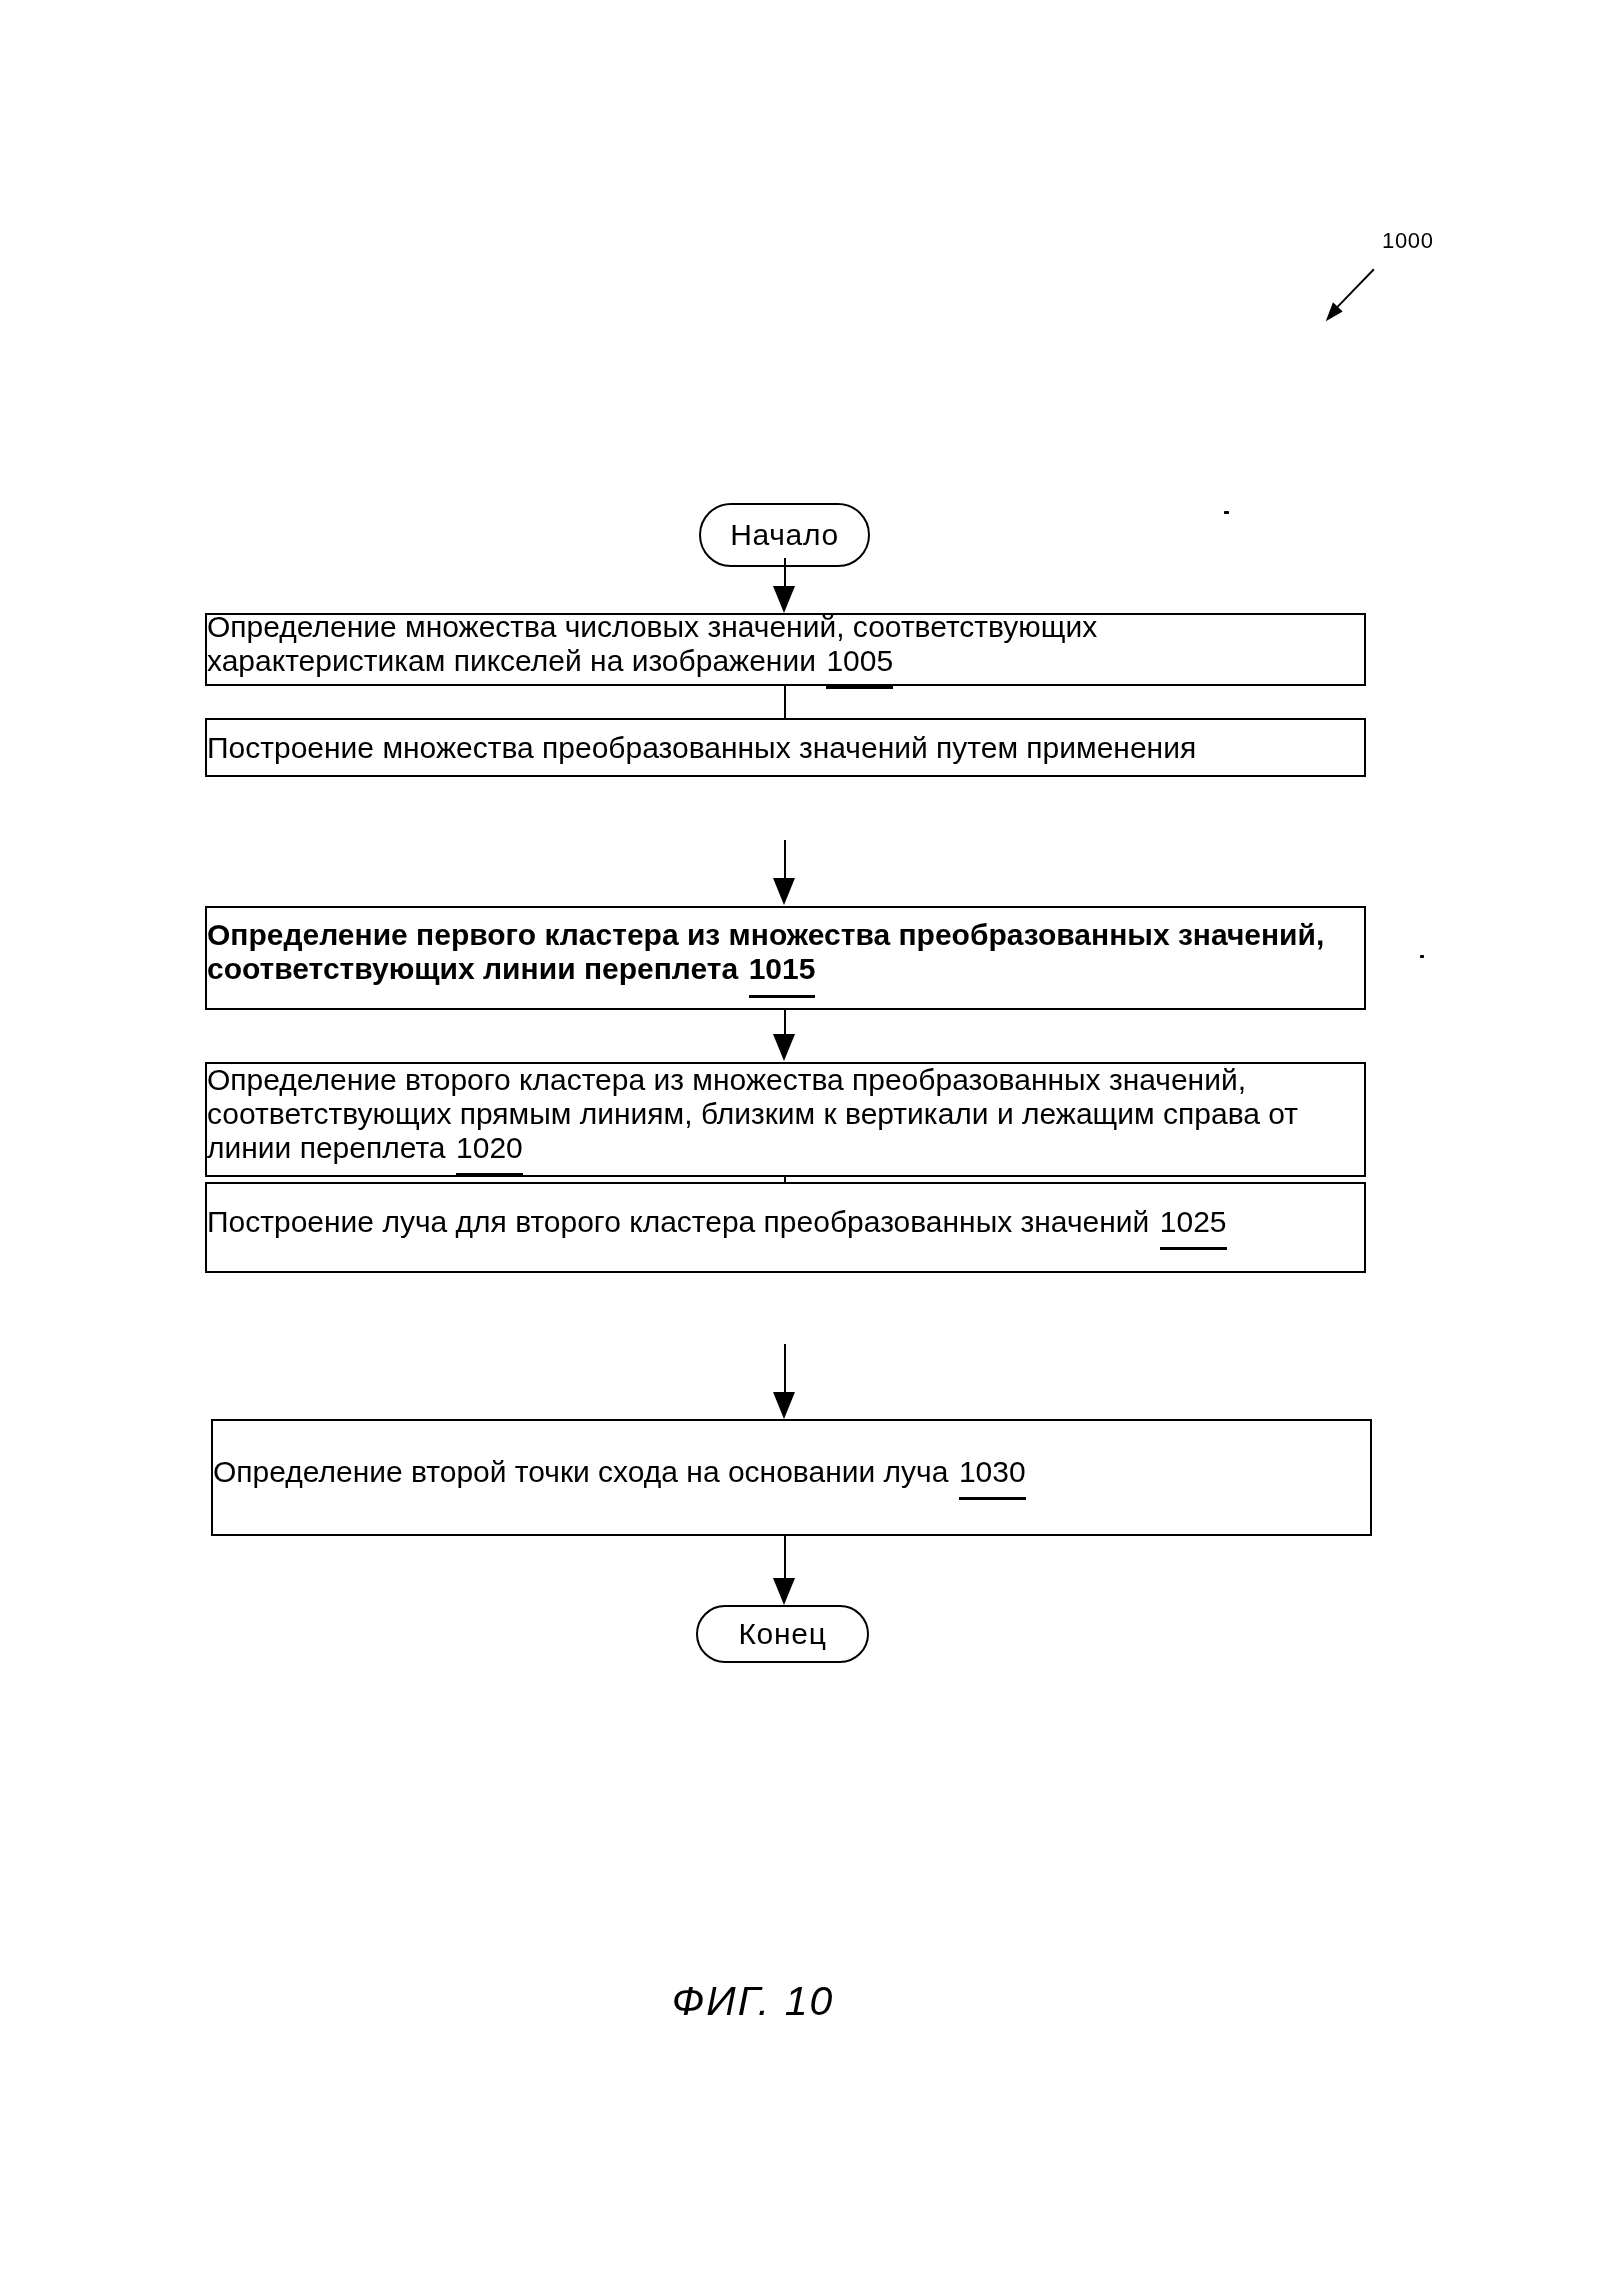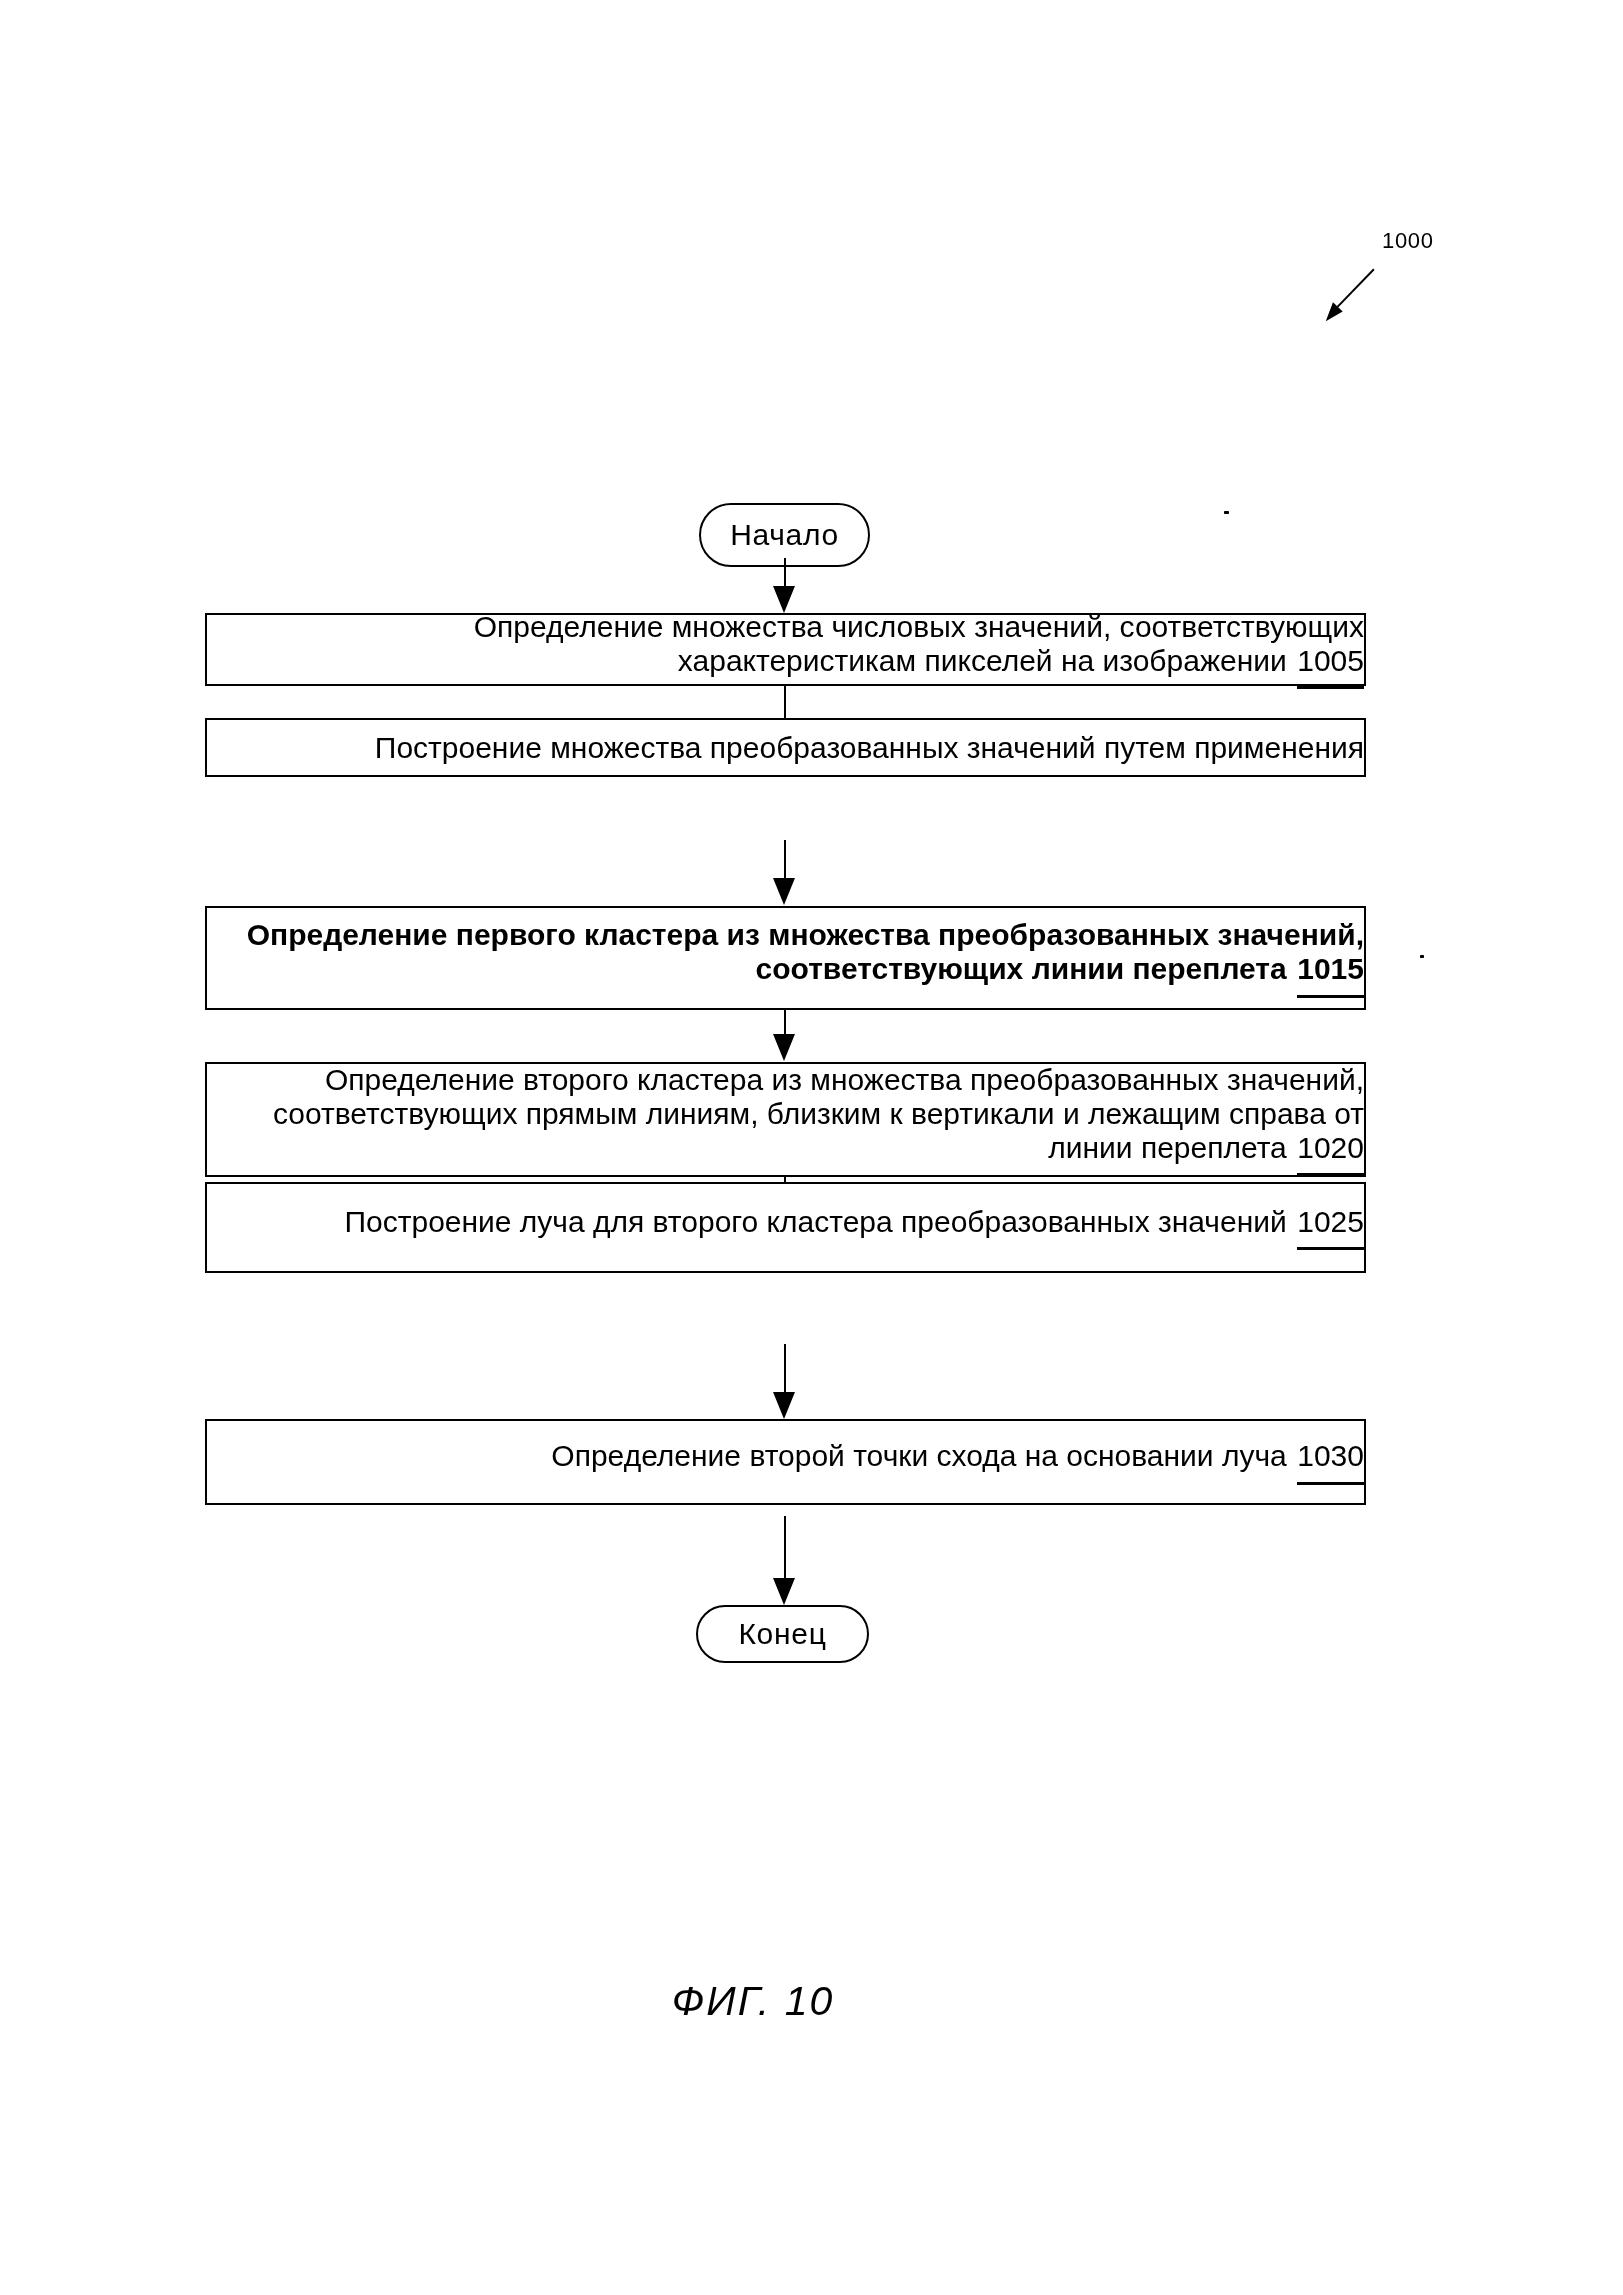--- a/index.html
+++ b/index.html
@@ -56,21 +56,21 @@
   .step {
     position: absolute;
     left: 205px;
     width: 1161px;
     box-sizing: border-box;
     border: 2.6px solid #000;
     background: #fff;
     display: flex;
     flex-direction: column;
     justify-content: center;
-    align-items: flex-end;
+    align-items: flex-start;
     text-align: center;
     font-size: 30px;
     line-height: 34px;
   }
   .ln { white-space: nowrap; }
   .ref {
     display: inline-block;
     margin-left: 10.5px;
     border-bottom: 3.3px solid #000;
     padding-bottom: 10px;
@@ -180,21 +180,21 @@
       <span>линии переплета</span><span class="ref">1020</span>
     </div>
   </div>
 
   <div class="step" style="top:1182px; height:91px;">
     <div class="ln">
       <span>Построение луча для второго кластера преобразованных значений</span><span class="ref">1025</span>
     </div>
   </div>
 
-  <div class="step" style="top:1419px; height:86px;">
+  <div class="step" style="top:1419px; height:117px;margin-left:6px;">
     <div class="ln">
       <span>Определение второй точки схода на основании луча</span><span class="ref">1030</span>
     </div>
   </div>
 
   <div class="terminator end">
     <span>Конец</span>
   </div>
 
   <div class="caption">ФИГ. 10</div>

